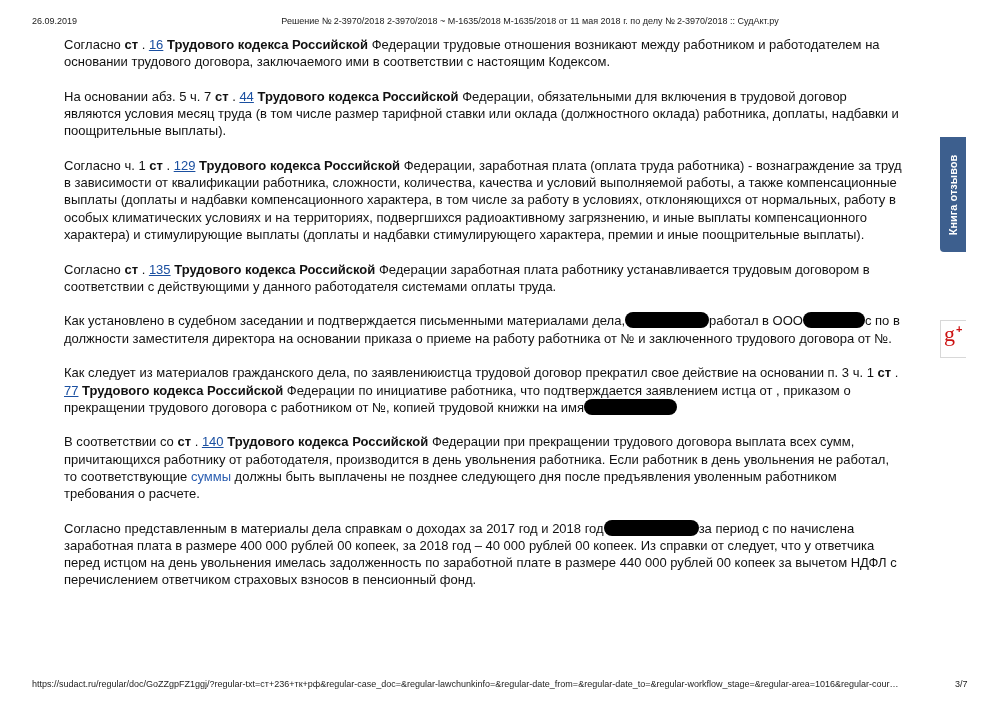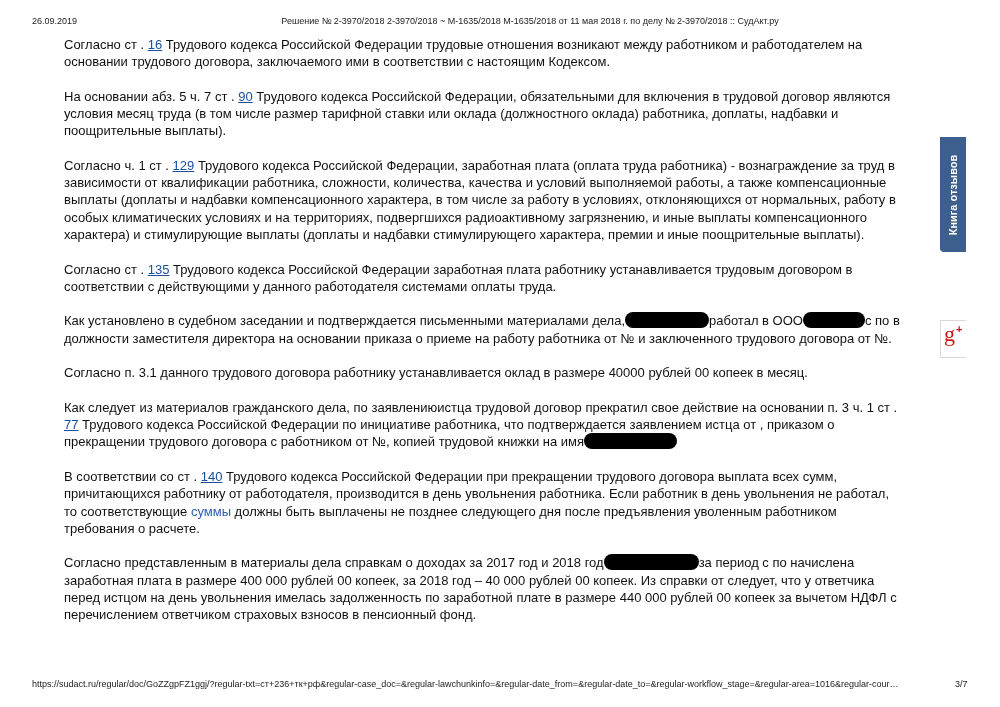--- a/index.html
+++ b/index.html
@@ -43,21 +43,21 @@
       left: 64px;
       top: 36px;
       width: 840px;
       font-size: 13px;
       line-height: 17.2px;
     }
     .content p {
       margin: 0 0 17.5px 0;
     }
     .content b {
-      font-weight: normal;
+      font-weight: bold;
     }
     a.law-link {
       color: #1a4fa0;
     }
     a.term-link {
       color: #2a5db0;
       text-decoration: none;
     }
     .redact {
       display: inline-block;
@@ -140,33 +140,30 @@
 <div class="print-header">
   <span class="date">26.09.2019</span>
   <span class="title">Решение № 2-3970/2018 2-3970/2018 ~ М-1635/2018 М-1635/2018 от 11 мая 2018 г. по делу № 2-3970/2018 :: СудАкт.ру</span>
 </div>
 
 <div class="content">
   <p>
     <span>Согласно </span><b>ст</b><span> . </span><a class="law-link" href="#">16</a><b> Трудового кодекса Российской</b><span> Федерации трудовые отношения возникают между работником и работодателем на основании трудового договора, заключаемого ими в соответствии с настоящим Кодексом.</span>
   </p>
   <p>
-    <span>На основании абз. 5 ч. 7 </span><b>ст</b><span> . </span><a class="law-link" href="#">90</a><b> Трудового кодекса Российской</b><span> Федерации, обязательными для включения в трудовой договор являются условия месяц труда (в том числе размер тарифной ставки или оклада (должностного оклада) работника, доплаты, надбавки и поощрительные выплаты).</span>
+    <span>На основании абз. 5 ч. 7 </span><b>ст</b><span> . </span><a class="law-link" href="#">44</a><b> Трудового кодекса Российской</b><span> Федерации, обязательными для включения в трудовой договор являются условия месяц труда (в том числе размер тарифной ставки или оклада (должностного оклада) работника, доплаты, надбавки и поощрительные выплаты).</span>
   </p>
   <p>
     <span>Согласно ч. 1 </span><b>ст</b><span> . </span><a class="law-link" href="#">129</a><b> Трудового кодекса Российской</b><span> Федерации, заработная плата (оплата труда работника) - вознаграждение за труд в зависимости от квалификации работника, сложности, количества, качества и условий выполняемой работы, а также компенсационные выплаты (доплаты и надбавки компенсационного характера, в том числе за работу в условиях, отклоняющихся от нормальных, работу в особых климатических условиях и на территориях, подвергшихся радиоактивному загрязнению, и иные выплаты компенсационного характера) и стимулирующие выплаты (доплаты и надбавки стимулирующего характера, премии и иные поощрительные выплаты).</span>
   </p>
   <p>
     <span>Согласно </span><b>ст</b><span> . </span><a class="law-link" href="#">135</a><b> Трудового кодекса Российской</b><span> Федерации заработная плата работнику устанавливается трудовым договором в соответствии с действующими у данного работодателя системами оплаты труда.</span>
   </p>
   <p>
     <span>Как установлено в судебном заседании и подтверждается письменными материалами дела,</span><span class="redact" style="width:84px"></span><span>работал в ООО</span><span class="redact" style="width:62px"></span><span>с по в должности заместителя директора на основании приказа о приеме на работу работника от № и заключенного трудового договора от №.</span>
-  </p>
-  <p>
-    <span>Согласно п. 3.1 данного трудового договора работнику устанавливается оклад в размере 40000 рублей 00 копеек в месяц.</span>
   </p>
   <p>
     <span>Как следует из материалов гражданского дела, по заявлениюистца трудовой договор прекратил свое действие на основании п. 3 ч. 1 </span><b>ст</b><span> . </span><a class="law-link" href="#">77</a><b> Трудового кодекса Российской</b><span> Федерации по инициативе работника, что подтверждается заявлением истца от , приказом о прекращении трудового договора с работником от №, копией трудовой книжки на имя</span><span class="redact" style="width:93px"></span>
   </p>
   <p>
     <span>В соответствии со </span><b>ст</b><span> . </span><a class="law-link" href="#">140</a><b> Трудового кодекса Российской</b><span> Федерации при прекращении трудового договора выплата всех сумм, причитающихся работнику от работодателя, производится в день увольнения работника. Если работник в день увольнения не работал, то соответствующие </span><a class="term-link" href="#">суммы</a><span> должны быть выплачены не позднее следующего дня после предъявления уволенным работником требования о расчете.</span>
   </p>
   <p>
     <span>Согласно представленным в материалы дела справкам о доходах за 2017 год и 2018 год</span><span class="redact" style="width:95px"></span><span>за период с по начислена заработная плата в размере 400 000 рублей 00 копеек, за 2018 год – 40 000 рублей 00 копеек. Из справки от следует, что у ответчика перед истцом на день увольнения имелась задолженность по заработной плате в размере 440 000 рублей 00 копеек за вычетом НДФЛ с перечислением ответчиком страховых взносов в пенсионный фонд.</span>
   </p>

